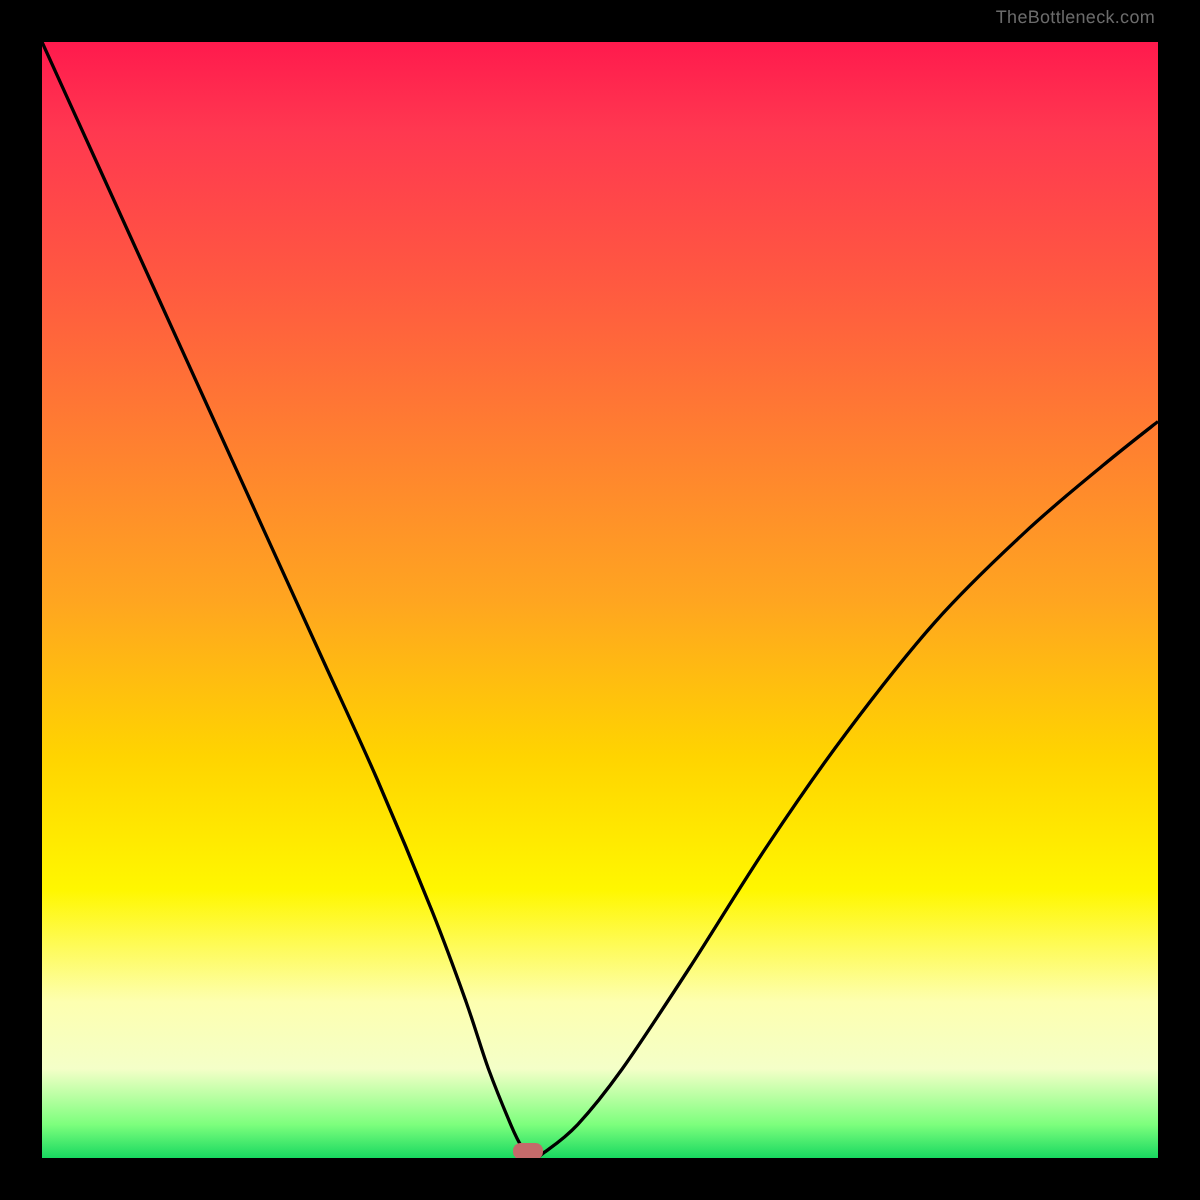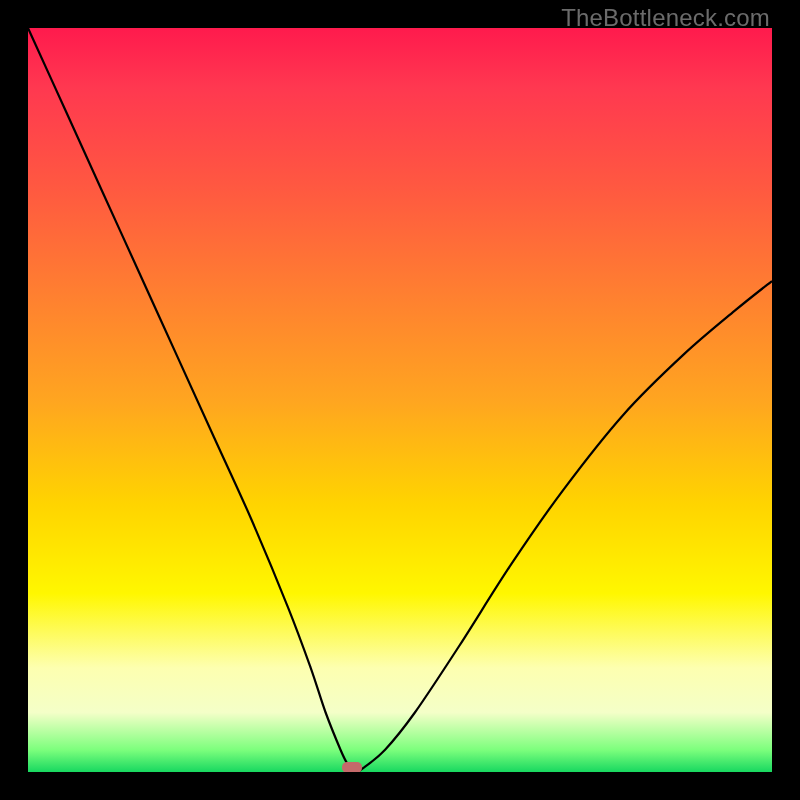--- a/index.html
+++ b/index.html
@@ -48,21 +48,21 @@
     background: #c46a6a;
     border-radius: 5px;
     left: 315px;
     bottom: 3px;
   }
   .watermark {
     position: absolute;
     top: 4px;
     right: 30px;
     color: #6b6b6b;
-    font-size: 24px;
+    font-size: 12px;
     font-weight: 500;
     letter-spacing: 0.2px;
   }
   svg.curve {
     position: absolute;
     inset: 0;
     width: 100%;
     height: 100%;
   }
   svg.curve path {

